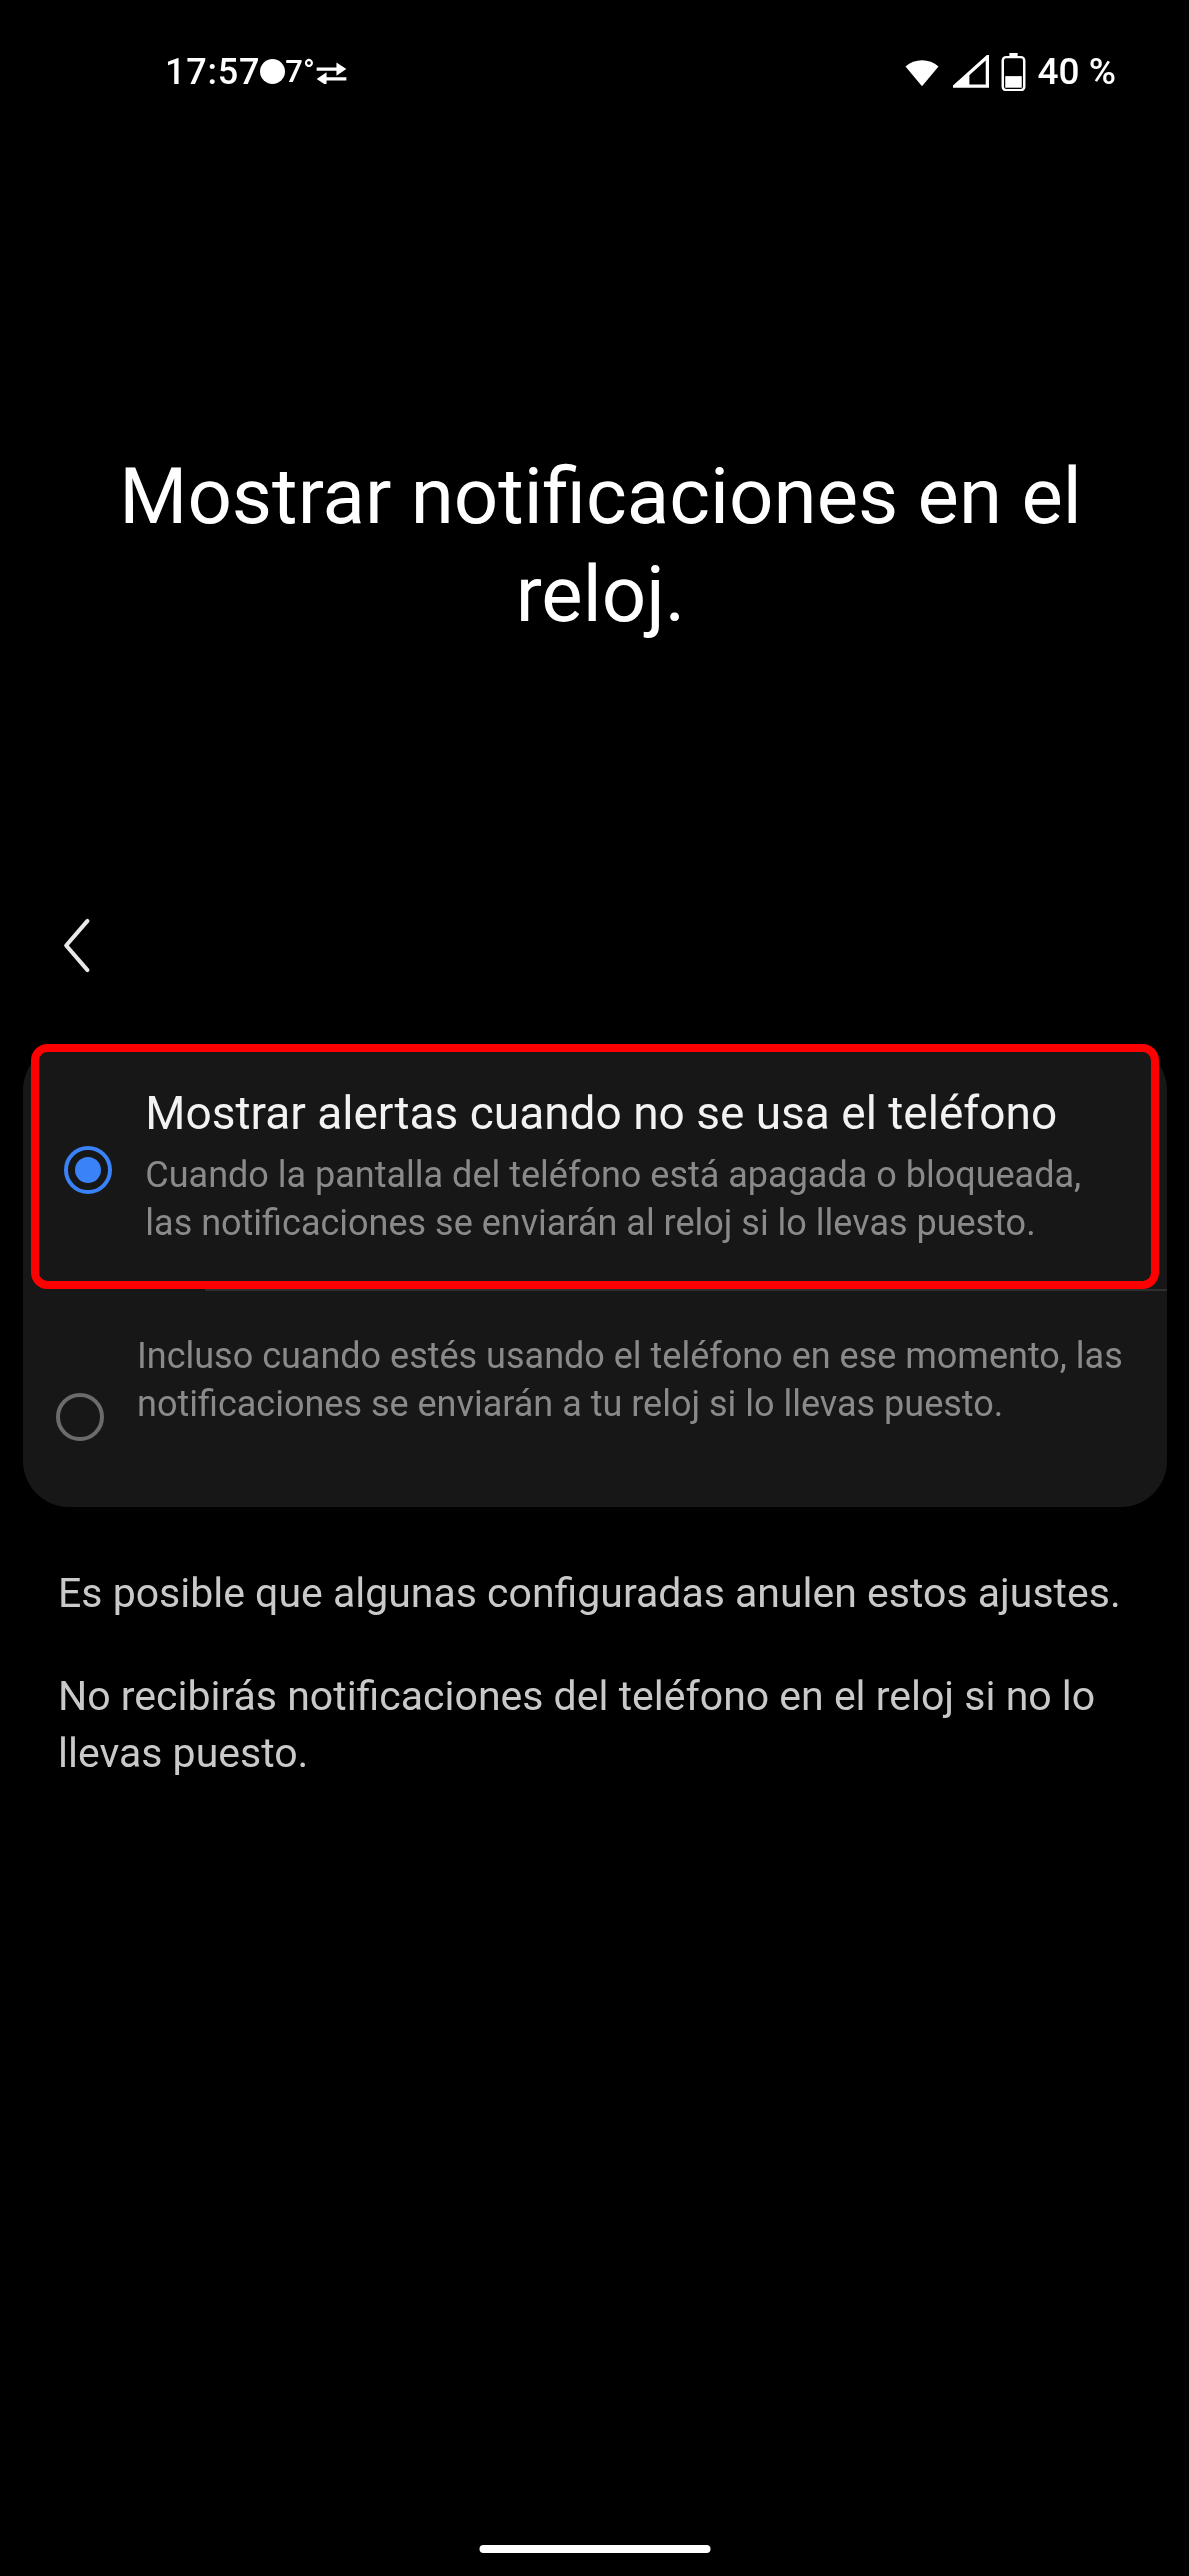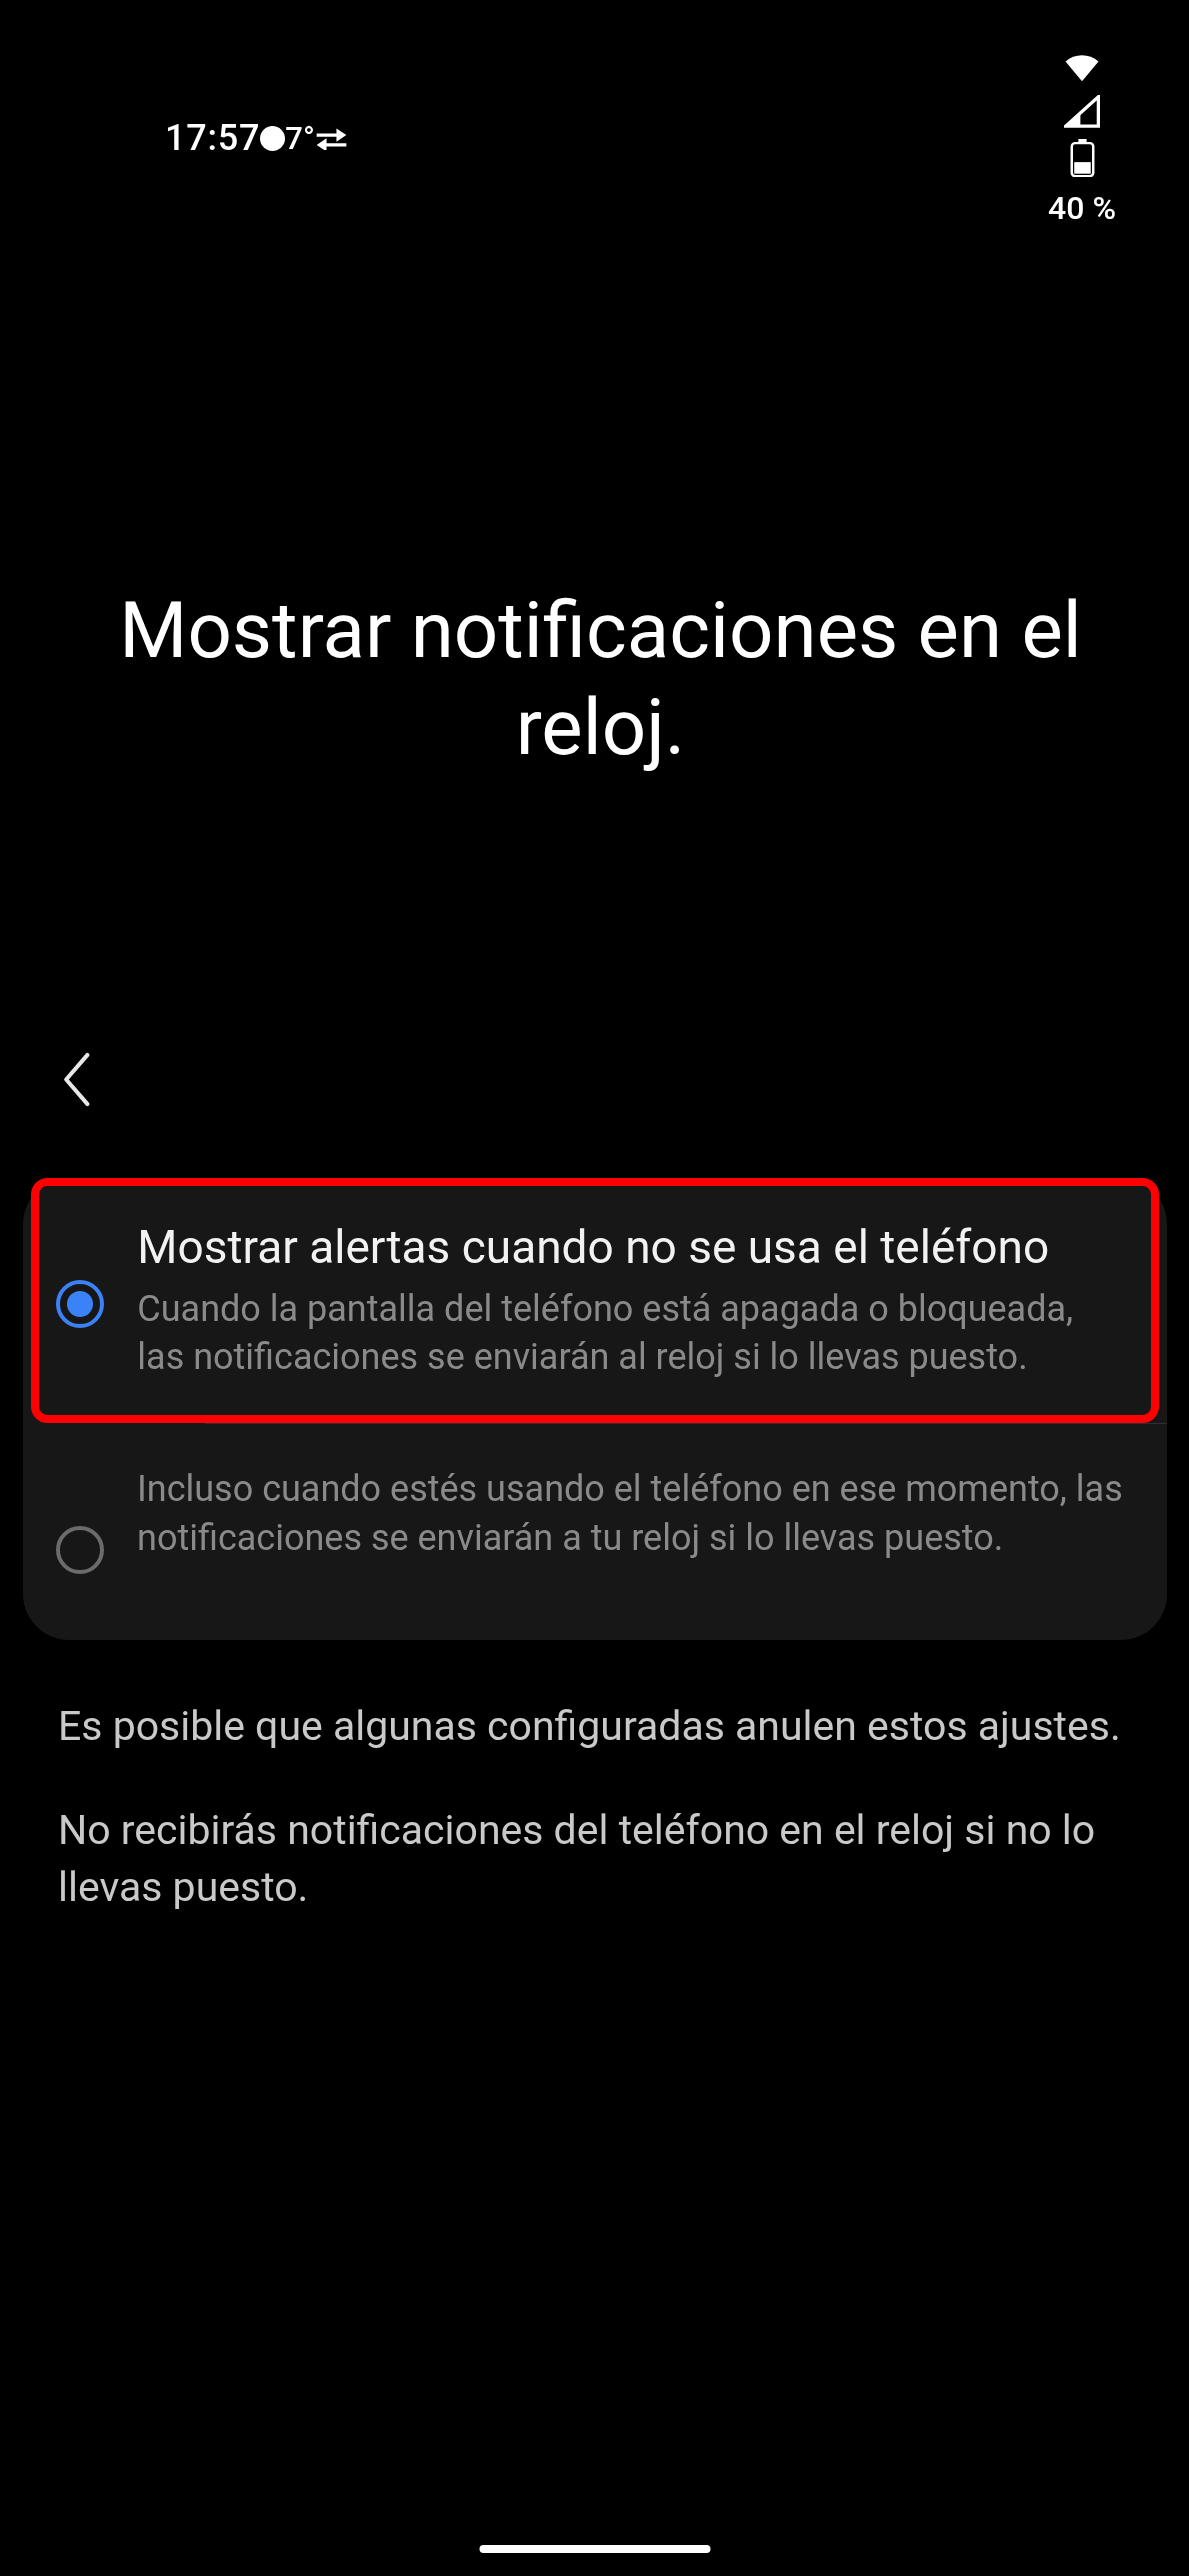--- a/index.html
+++ b/index.html
@@ -29,22 +29,21 @@
     width: 25px; height: 25px;
     background: #fff;
     border-radius: 50%;
     display: inline-block;
   }
   .status-temp { font-size: 31px; }
   .status-right {
     display: flex;
     align-items: center;
     gap: 11.6px;
-    font-size: 32px;
-    flex-direction: column;
+    font-size: 37px;
   }
   .wifi-icon svg, .signal-icon svg, .battery-icon svg { display: block; }
   .page-title {
     text-align: center;
     font-size: 78px;
     font-weight: 400;
     line-height: 1.25;
     padding: 355px 66px 0 66px;
     margin-left: 11px;
   }
@@ -60,21 +59,21 @@
   .option {
     display: flex;
     align-items: flex-start;
     padding: 41px 33px 41px 33px;
     gap: 33px;
   }
   .option.highlighted {
     border: 8.3px solid #ff0000;
     border-radius: 16.5px;
     margin: 8.3px 8.3px 0 8.3px;
-    padding: 33px 25px 33px 17px;
+    padding: 33px 25px 33px 25px;
   }
   .radio {
     flex: 0 0 auto;
     margin-top: 61px;
   }
   .radio-outer {
     width: 48px; height: 48px;
     border-radius: 50%;
     border: 4.1px solid #3a82f7;
     display: flex;

